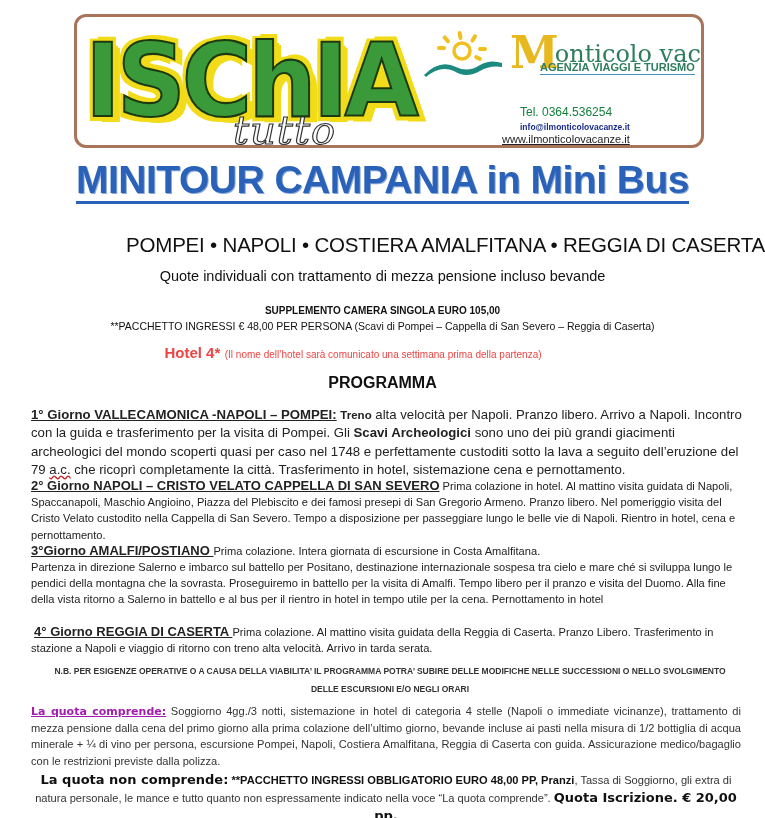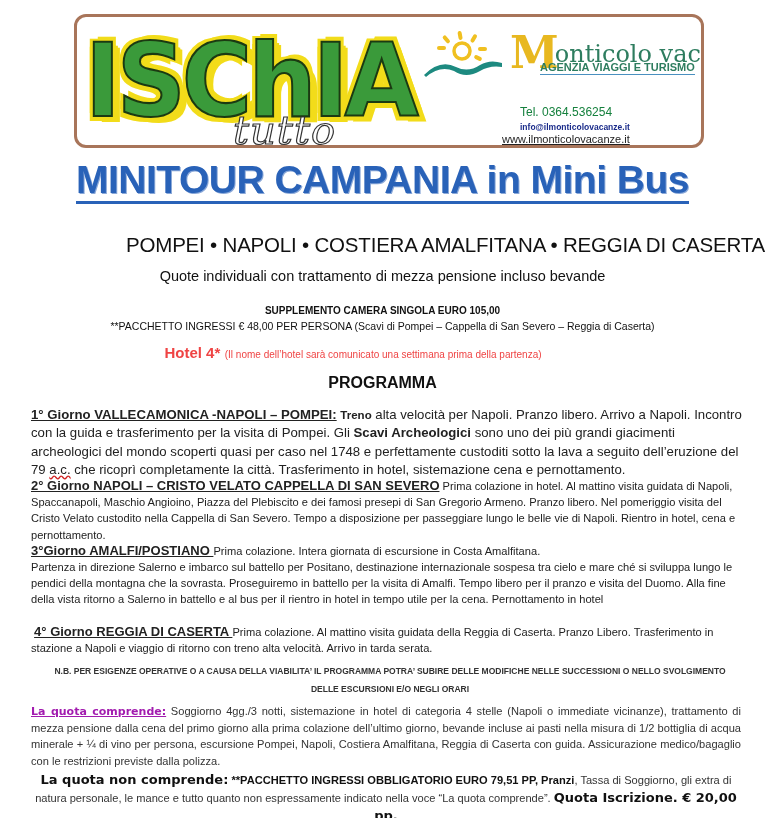--- a/index.html
+++ b/index.html
@@ -170,14 +170,14 @@
   &nbsp;<span class="day-head">4° Giorno REGGIA DI CASERTA </span><span>Prima colazione. Al mattino visita guidata della Reggia di Caserta. Pranzo Libero. Trasferimento in stazione a Napoli e viaggio di ritorno con treno alta velocità. Arrivo in tarda serata.</span>
 </div>
 
 <div class="nb">N.B. PER ESIGENZE OPERATIVE O A CAUSA DELLA VIABILITA’ IL PROGRAMMA POTRA’ SUBIRE DELLE MODIFICHE NELLE SUCCESSIONI O NELLO SVOLGIMENTO DELLE ESCURSIONI E/O NEGLI ORARI</div>
 
 <div class="inc">
   <span class="lbl">La quota comprende:</span><span> Soggiorno 4gg./3 notti, sistemazione in hotel di categoria 4 stelle (Napoli o immediate vicinanze), trattamento di mezza pensione dalla cena del primo giorno alla prima colazione dell’ultimo giorno, bevande incluse ai pasti nella misura di 1/2 bottiglia di acqua minerale + ¼ di vino per persona, escursione Pompei, Napoli, Costiera Amalfitana, Reggia di Caserta con guida. Assicurazione medico/bagaglio con le restrizioni previste dalla polizza.</span>
 </div>
 
 <div class="notinc">
-  <span class="lbl">La quota non comprende:</span><span class="bb"> **PACCHETTO INGRESSI OBBLIGATORIO EURO 79,51 PP, Pranzi</span><span>, Tassa di Soggiorno, gli extra di natura personale, le mance e tutto quanto non espressamente indicato nella voce “La quota comprende”. </span><span class="fee">Quota Iscrizione. € 20,00 pp.</span>
+  <span class="lbl">La quota non comprende:</span><span class="bb"> **PACCHETTO INGRESSI OBBLIGATORIO EURO 48,00 PP, Pranzi</span><span>, Tassa di Soggiorno, gli extra di natura personale, le mance e tutto quanto non espressamente indicato nella voce “La quota comprende”. </span><span class="fee">Quota Iscrizione. € 20,00 pp.</span>
 </div>
 
 </body></html>

